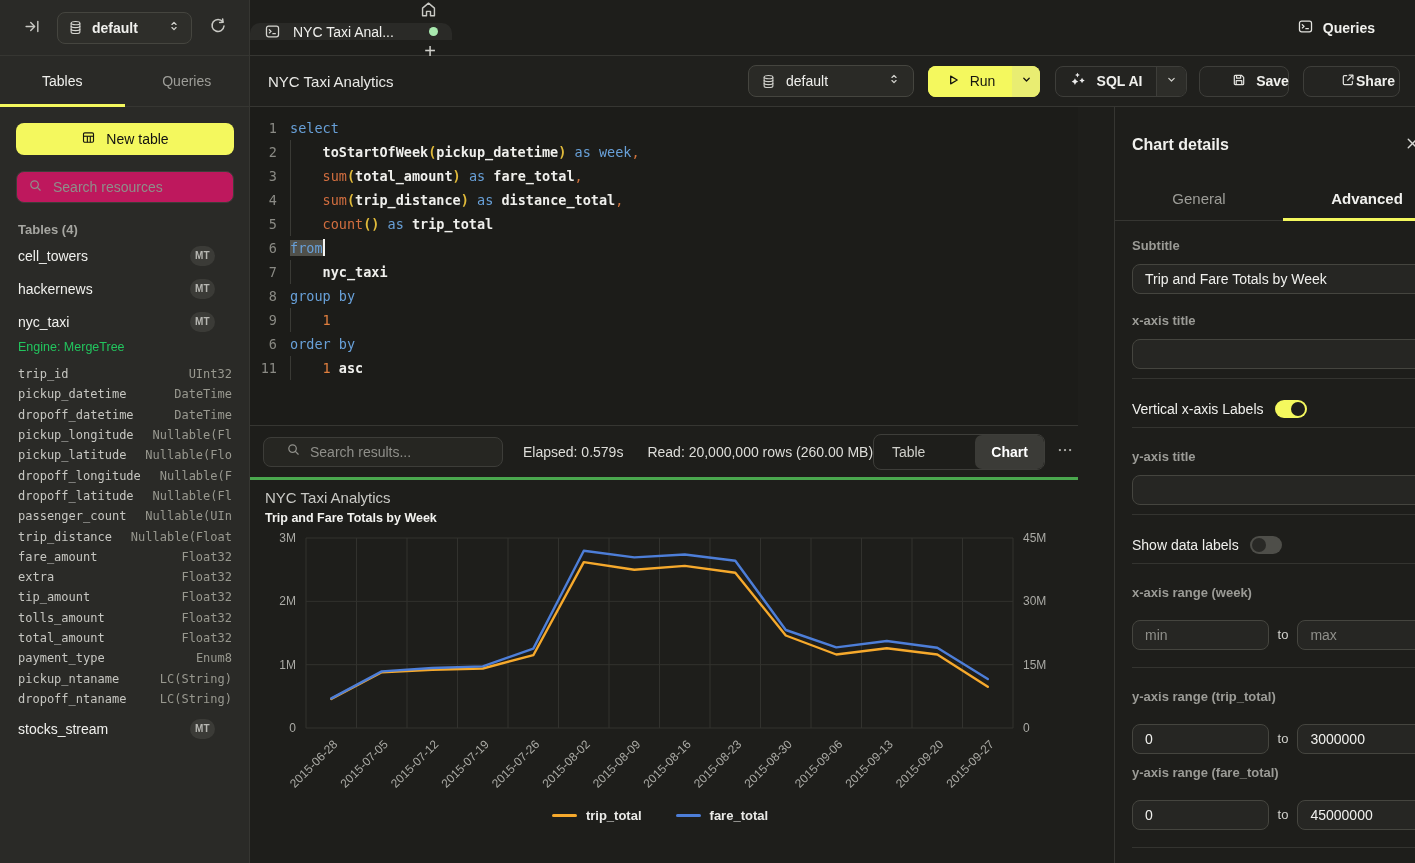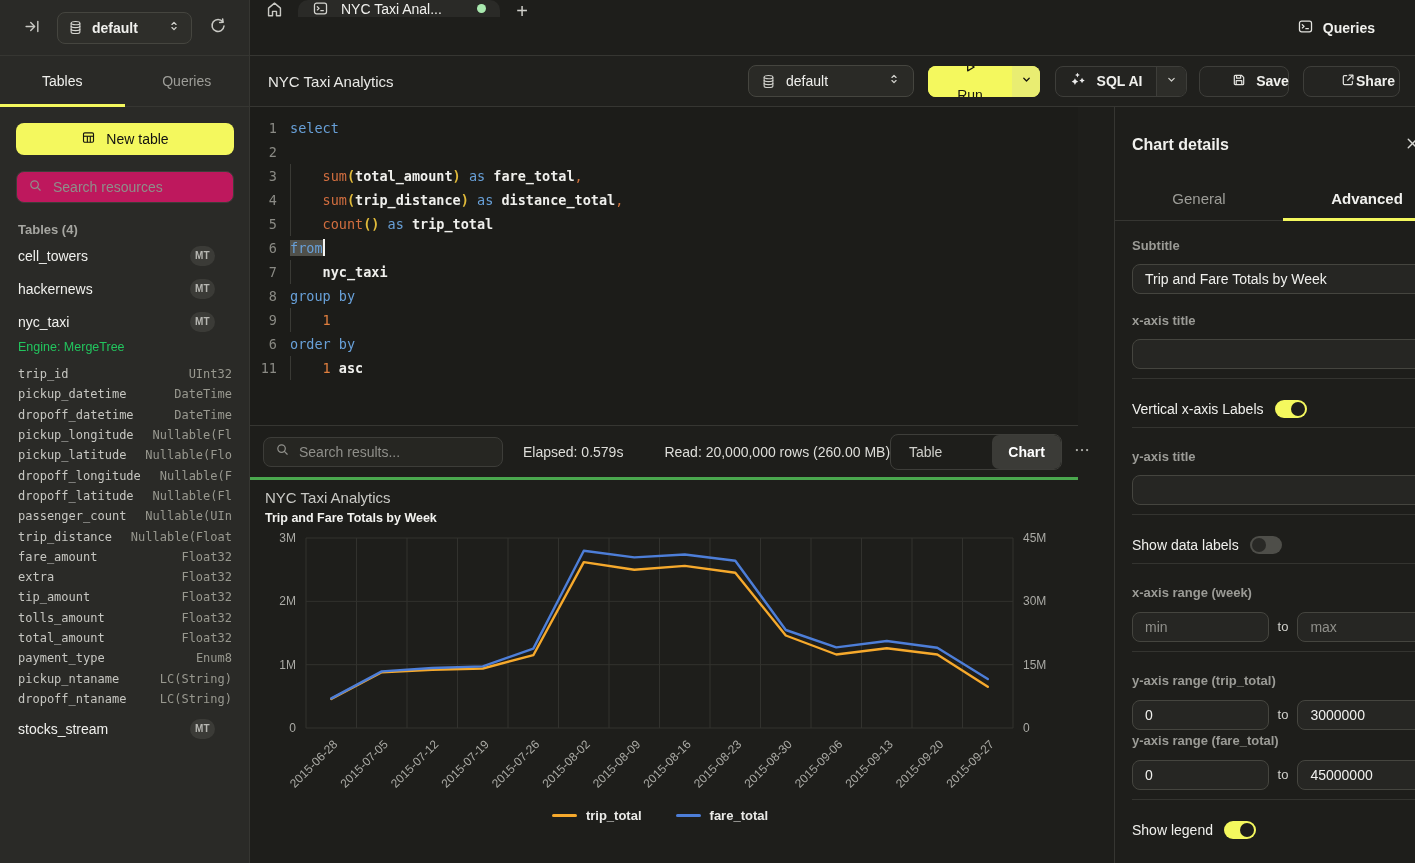--- a/index.html
+++ b/index.html
@@ -24,21 +24,21 @@
   
   .topbar{position:absolute;left:0;top:0;width:1415px;height:56px;display:flex;border-bottom:1px solid var(--border);}
   .topbar-left{width:250px;height:100%;background:var(--bg-side);display:flex;align-items:center;border-right:1px solid var(--border);}
   .topbar-right{flex:1;height:100%;background:var(--bg-main);display:flex;align-items:stretch;}
   .icon-btn{display:flex;align-items:center;justify-content:center;background:none;border:none;cursor:pointer;color:var(--txt-mid);}
   .collapse-btn{margin-left:18px;width:28px;height:28px;}
   .db-select{margin-left:11px;width:135px;height:32px;background:#2e2e2a;border:1px solid var(--border-input);border-radius:8px;display:flex;align-items:center;padding:0 10px;cursor:pointer;}
   .db-select .db-ic{display:flex;margin-right:9px;}
   .db-select .db-val{font-size:14px;font-weight:700;color:var(--txt);flex:1;}
   .refresh-btn{margin-left:12px;width:28px;height:28px;}
-  .tabstrip{display:flex;align-items:flex-start;}
+  .tabstrip{display:flex;align-items:flex-end;flex-direction:column;}
   .home-btn{width:48px;display:flex;align-items:center;justify-content:center;color:var(--txt-mid);cursor:pointer;}
   .query-tab{width:202px;background:var(--bg-tab);border-radius:10px 10px 0 0;display:flex;align-items:center;padding:0 14px;cursor:pointer;}
   .query-tab .tab-ic{display:flex;margin-right:12px;color:#d6d6d1;}
   .tab-title{font-size:14px;color:var(--txt);white-space:nowrap;overflow:hidden;flex:1;}
   .tab-dot{width:9px;height:9px;border-radius:50%;background:#a9e9af;margin-left:10px;flex:none;}
   .newtab-btn{width:44px;display:flex;align-items:center;justify-content:center;color:#cfcfca;font-size:20px;font-weight:400;cursor:pointer;}
   .strip-divider{width:1px;background:var(--border);margin:10px 0;}
   .topbar-spacer{flex:1;}
   .queries-btn{display:flex;align-items:center;gap:9px;margin-right:40px;color:var(--txt);font-size:14px;font-weight:700;cursor:pointer;background:none;border:none;}
 
@@ -90,26 +90,26 @@
   .tok-fn{color:#d26e3f;}
   .tok-id{color:#efefec;font-weight:700;}
   .tok-par{color:#e0ba3a;font-weight:700;}
   .tok-pun{color:#d3743c;}
   .tok-num{color:#e07f3e;}
   .tok-sel{background:#50504a;}
   .caret{display:inline-block;width:2px;height:17px;background:#f5f5f2;vertical-align:-3px;}
 
   
   .results-bar{height:51px;flex:none;background:var(--bg-main);display:flex;align-items:center;padding:0 10px 0 13px;}
-  .res-search{width:240px;height:30px;background:#262622;border:1px solid #3d3d39;border-radius:8px;display:flex;align-items:center;padding:0 11px;gap:9px;flex:none;}
+  .res-search{width:240px;height:30px;background:#262622;border:1px solid #3d3d39;border-radius:8px;display:flex;align-items:center;padding:0 22px;gap:9px;flex:none;}
   .res-search input{background:none;border:none;outline:none;color:var(--txt);font-size:14px;width:100%;font-family:inherit;}
   .res-search input::placeholder{color:#8f8f8a;}
   .res-stat{font-size:14px;color:#dededa;white-space:nowrap;}
   .res-elapsed{margin-left:20px;}
-  .res-read{margin-left:41px;flex:1;}
+  .res-read{margin-left:24px;flex:1;}
   .seg{height:36px;border:1px solid #3e3e3a;border-radius:8px;display:flex;overflow:hidden;flex:none;gap:32px;}
   .seg-btn{width:69px;display:flex;align-items:center;justify-content:center;font-size:14px;color:#cfcfca;cursor:pointer;background:transparent;border:none;font-family:inherit;}
   .seg-btn.active{background:#3b3b37;color:#fff;font-weight:700;border-radius:7px;}
   .more-btn{width:22px;height:30px;margin-left:9px;color:#b5b5b0;flex:none;}
   .green-line{height:3px;flex:none;background:#4aa84e;}
 
   
   .chart-sec{flex:1;position:relative;background:var(--bg-main);}
   .chart-title{position:absolute;left:15px;top:9px;font-size:15px;color:#c9c9c5;}
   .chart-subtitle{position:absolute;left:15px;top:31px;font-size:12.5px;font-weight:700;color:#f2f2ef;}
@@ -136,21 +136,21 @@
   .toggle-row{display:flex;align-items:center;margin:0;height:18px;}
   .toggle-label{font-size:14px;color:var(--txt);margin-right:11px;}
   .toggle{width:32px;height:18px;border-radius:9px;position:relative;cursor:pointer;flex:none;}
   .toggle.on{background:var(--accent);}
   .toggle.off{background:#4e4e49;}
   .toggle .knob{position:absolute;top:2px;width:14px;height:14px;border-radius:50%;}
   .toggle.on .knob{right:2px;background:#1e1e1b;}
   .toggle.off .knob{left:2px;background:#292926;}
   .range-row{display:flex;align-items:center;margin-bottom:2px;}
   .range-row .pinput{flex:1;width:auto;min-width:0;}
-  .range-to{font-size:13px;color:#cfcfca;margin:8px 9px;flex:none;text-align:center;}
+  .range-to{font-size:13px;color:#cfcfca;margin:16px 9px;flex:none;text-align:center;}
   .field-gap{height:19px;}
   .mt8{margin-top:3px;}
 </style>
 </head>
 <body>
 
 <div class="app">
 
   <header class="topbar">
     <div class="topbar-left">
@@ -356,21 +356,21 @@
         </span>
         <span class="db-val">default</span>
         <span>
           <svg width="14" height="14" viewBox="0 0 24 24" fill="none" stroke="#cfcfca" stroke-width="2.2" stroke-linecap="round" stroke-linejoin="round">
             <polyline points="8.5,9.3 12,5.8 15.5,9.3"></polyline>
             <polyline points="8.5,14.7 12,18.2 15.5,14.7"></polyline>
           </svg>
         </span>
       </div>
       <div class="run-btn">
-        <button class="run-main" style="border:none;cursor:pointer;font-family:inherit;flex-direction:column;">
+        <button class="run-main" style="border:none;cursor:pointer;font-family:inherit;">
           <span>
             <svg width="16" height="16" viewBox="0 0 24 24" fill="none" stroke="#16160f" stroke-width="1.9" stroke-linejoin="round">
               <path d="M8.5 6.2v11.6L18.3 12z"></path>
             </svg>
           </span>
           <span>Run</span>
         </button>
         <button class="run-caret" style="border:none;cursor:pointer;">
           <span>
             <svg width="13" height="13" viewBox="0 0 24 24" fill="none" stroke="#16160f" stroke-width="2.4" stroke-linecap="round" stroke-linejoin="round">
@@ -421,20 +421,21 @@
   </div>
 
   <div class="main">
     <div class="editor-wrap" id="editor">
         <div class="cl-line">
           <span class="cl-num">1</span>
           <span class="cl-code"><span class="tok-kw">select</span></span>
         </div>
         <div class="cl-line indent">
           <span class="cl-num">2</span>
+          <span class="cl-code"><span>    </span><span class="tok-id">toStartOfWeek</span><span class="tok-par">(</span><span class="tok-id">pickup_datetime</span><span class="tok-par">)</span><span> </span><span class="tok-kw">as</span><span> </span><span class="tok-kw">week</span><span class="tok-pun">,</span></span>
         </div>
         <div class="cl-line indent">
           <span class="cl-num">3</span>
           <span class="cl-code"><span>    </span><span class="tok-fn">sum</span><span class="tok-par">(</span><span class="tok-id">total_amount</span><span class="tok-par">)</span><span> </span><span class="tok-kw">as</span><span> </span><span class="tok-id">fare_total</span><span class="tok-pun">,</span></span>
         </div>
         <div class="cl-line indent">
           <span class="cl-num">4</span>
           <span class="cl-code"><span>    </span><span class="tok-fn">sum</span><span class="tok-par">(</span><span class="tok-id">trip_distance</span><span class="tok-par">)</span><span> </span><span class="tok-kw">as</span><span> </span><span class="tok-id">distance_total</span><span class="tok-pun">,</span></span>
         </div>
         <div class="cl-line indent">

